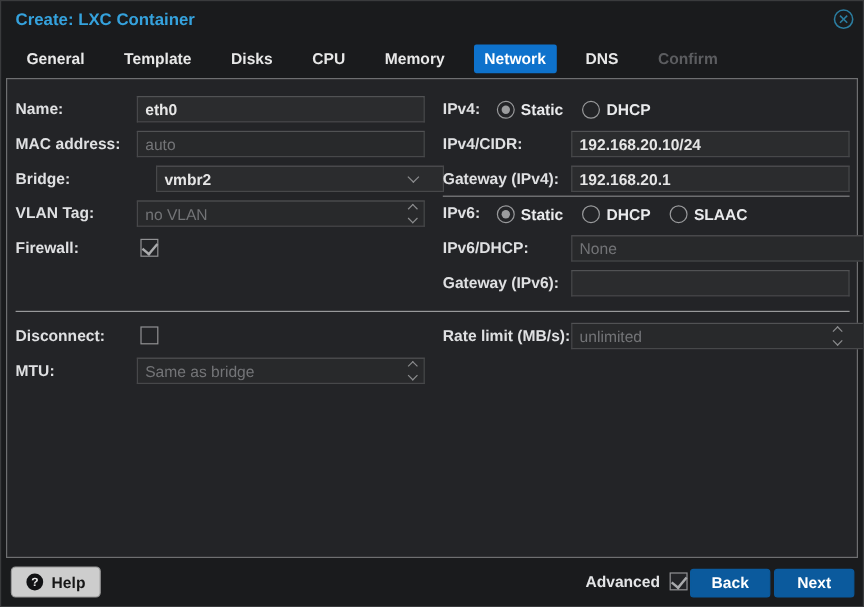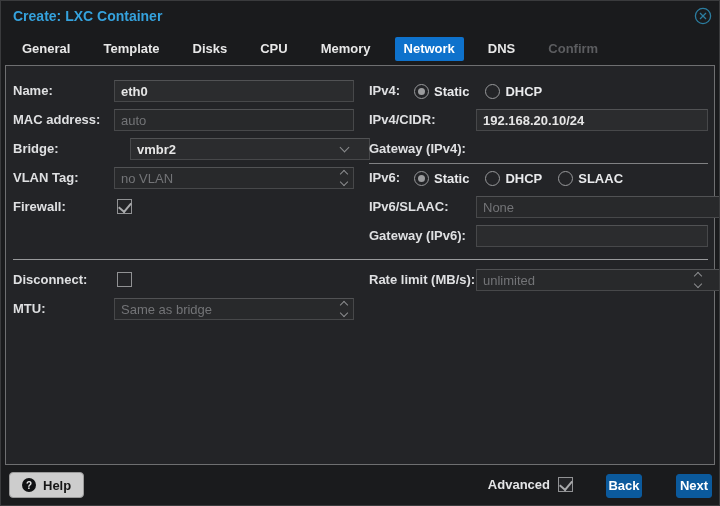--- a/index.html
+++ b/index.html
@@ -102,21 +102,21 @@
   }
   .help-q {
     width:14px; height:14px; border-radius:50%; background:#111214; color:#e8e8e8;
     font-size:10px; font-weight:700; display:flex; align-items:center;
     justify-content:center; margin-right:7px;
   }
   .adv-wrap { position:absolute; right:146px; top:12px; display:flex; align-items:center; }
   .adv-label { color:#e4e5e7; font-weight:700; margin-right:8px; }
   .adv-check { position:relative; }
   .btn {
-    position:absolute; top:9px; height:24px; width:36px;
+    position:absolute; top:9px; height:24px; width:67px;
     background:#0b5a9d; border:1px solid #0b5a9d; border-radius:3px;
     color:#ffffff; font-family:"Liberation Sans", sans-serif;
     font-size:13px; font-weight:600; cursor:pointer; text-align:center;
     line-height:22px;
   }
   .btn.back { right:77px; }
   .btn.next { right:7px; }
 </style>
 </head>
 <body>
@@ -178,40 +178,41 @@
       <div class="radio-opt">
         <span class="radio"></span>
         <span class="radio-label">DHCP</span>
       </div>
     </div>
 
     <div class="flabel" style="left:363px; top:43px;">IPv4/CIDR:</div>
     <input class="field" style="left: 470px; top: 43px; width: 232px;" value="192.168.20.10/24">
 
     <div class="flabel" style="left:363px; top:72px;">Gateway (IPv4):</div>
+    <input class="field" style="left: 470px; top: 72px; width: 232px;" value="192.168.20.1">
 
     <div class="divider" style="left:363px; top:97px; width:339px;"></div>
 
     <div class="flabel" style="left:363px; top:101px;">IPv6:</div>
     <div class="radio-group" style="left:408px; top:101px;">
       <div class="radio-opt">
         <span class="radio selected"></span>
         <span class="radio-label">Static</span>
       </div>
       <div class="radio-opt">
         <span class="radio"></span>
         <span class="radio-label">DHCP</span>
       </div>
       <div class="radio-opt">
         <span class="radio"></span>
         <span class="radio-label">SLAAC</span>
       </div>
     </div>
 
-    <div class="flabel" style="left:363px; top:130px;">IPv6/SLAAC:</div>
+    <div class="flabel" style="left:363px; top:130px;">IPv6/DHCP:</div>
     <input class="field dim" style="left: 470px; top: 130px; width: 279px;" placeholder="None">
 
     <div class="flabel" style="left:363px; top:159px;">Gateway (IPv6):</div>
     <input class="field" style="left: 470px; top: 159px; width: 232px;" value="">
 
     <div class="divider bright" style="left:7px; top:193px; width:695px;"></div>
 
     <div class="flabel" style="left:7px; top:203px;">Disconnect:</div>
     <div class="checkbox" style="left:111px; top:206px;"></div>
 

